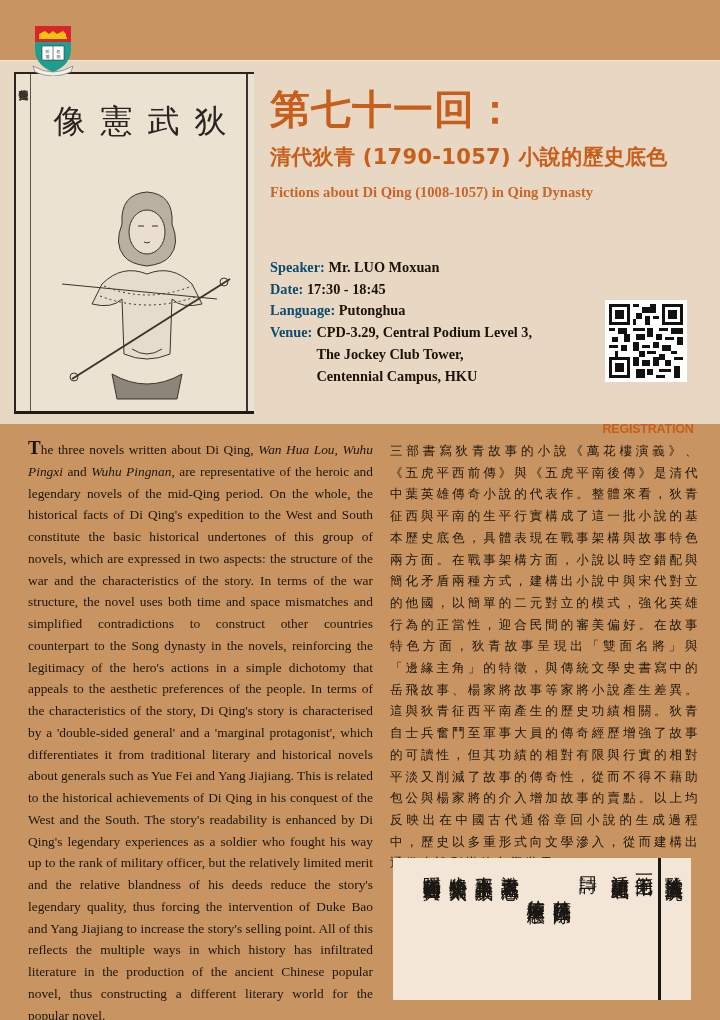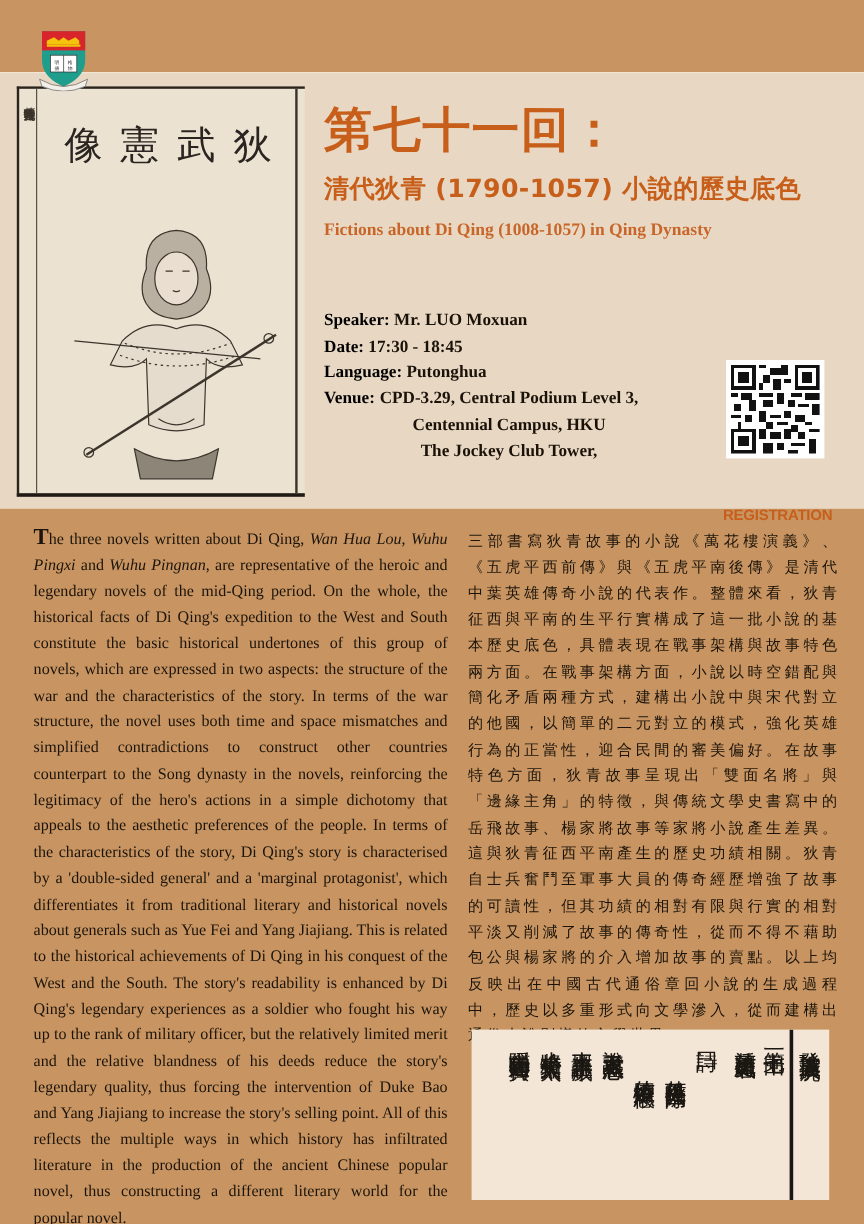--- a/index.html
+++ b/index.html
@@ -67,24 +67,24 @@
     .title-en {
       position: absolute; left: 270px; top: 180px; width: 440px;
       font-family: "Liberation Serif", serif; font-weight: bold;
       font-size: 14.6px; color: #c8662a; line-height: 24px;
     }
     .info {
       position: absolute; left: 270px; top: 257px; width: 320px;
       font-family: "Liberation Serif", serif; font-weight: bold;
       font-size: 14.3px; line-height: 21.7px;
     }
-    .info .lbl { color: #000000; }
+    .info .lbl { color: #0c4a6e; }
     .info .val { color: #1a1208; }
     .info .venue { display: flex; }
-    .info .venue-lines { display: flex; flex-direction: column; margin-left: 4px; text-align: center; }
+    .info .venue-lines { display: flex; flex-direction: column; margin-left: 4px; }
 
     .qr {
       position: absolute; left: 605px; top: 300px; width: 82px; height: 82px;
       background: #fff; padding: 4px;
     }
     .reg {
       position: absolute; left: 600px; top: 390px; width: 96px; text-align: center;
       font-family: "Liberation Sans", sans-serif; font-weight: bold;
       font-size: 12.5px; color: #c75e1a; letter-spacing: -0.2px; margin-top: 32px;
     }
@@ -179,22 +179,22 @@
     <span class="val">17:30 - 18:45</span>
   </div>
   <div>
     <span class="lbl">Language:</span>
     <span class="val">Putonghua</span>
   </div>
   <div class="venue">
     <span class="lbl">Venue:</span>
     <div class="venue-lines val">
       <span>CPD-3.29, Central Podium Level 3,</span>
+      <span>The Jockey Club Tower,</span>
       <span>Centennial Campus, HKU</span>
-      <span>The Jockey Club Tower,</span>
     </div>
   </div>
 </div>
 
 <div class="qr">
   <svg width="74" height="74" viewBox="0 0 25 25" shape-rendering="crispEdges">
     <rect width="25" height="25" fill="#fff"></rect>
     <g fill="#111">
       <path d="M0 0h7v7h-7z M18 0h7v7h-7z M0 18h7v7h-7z"></path>
     </g>

